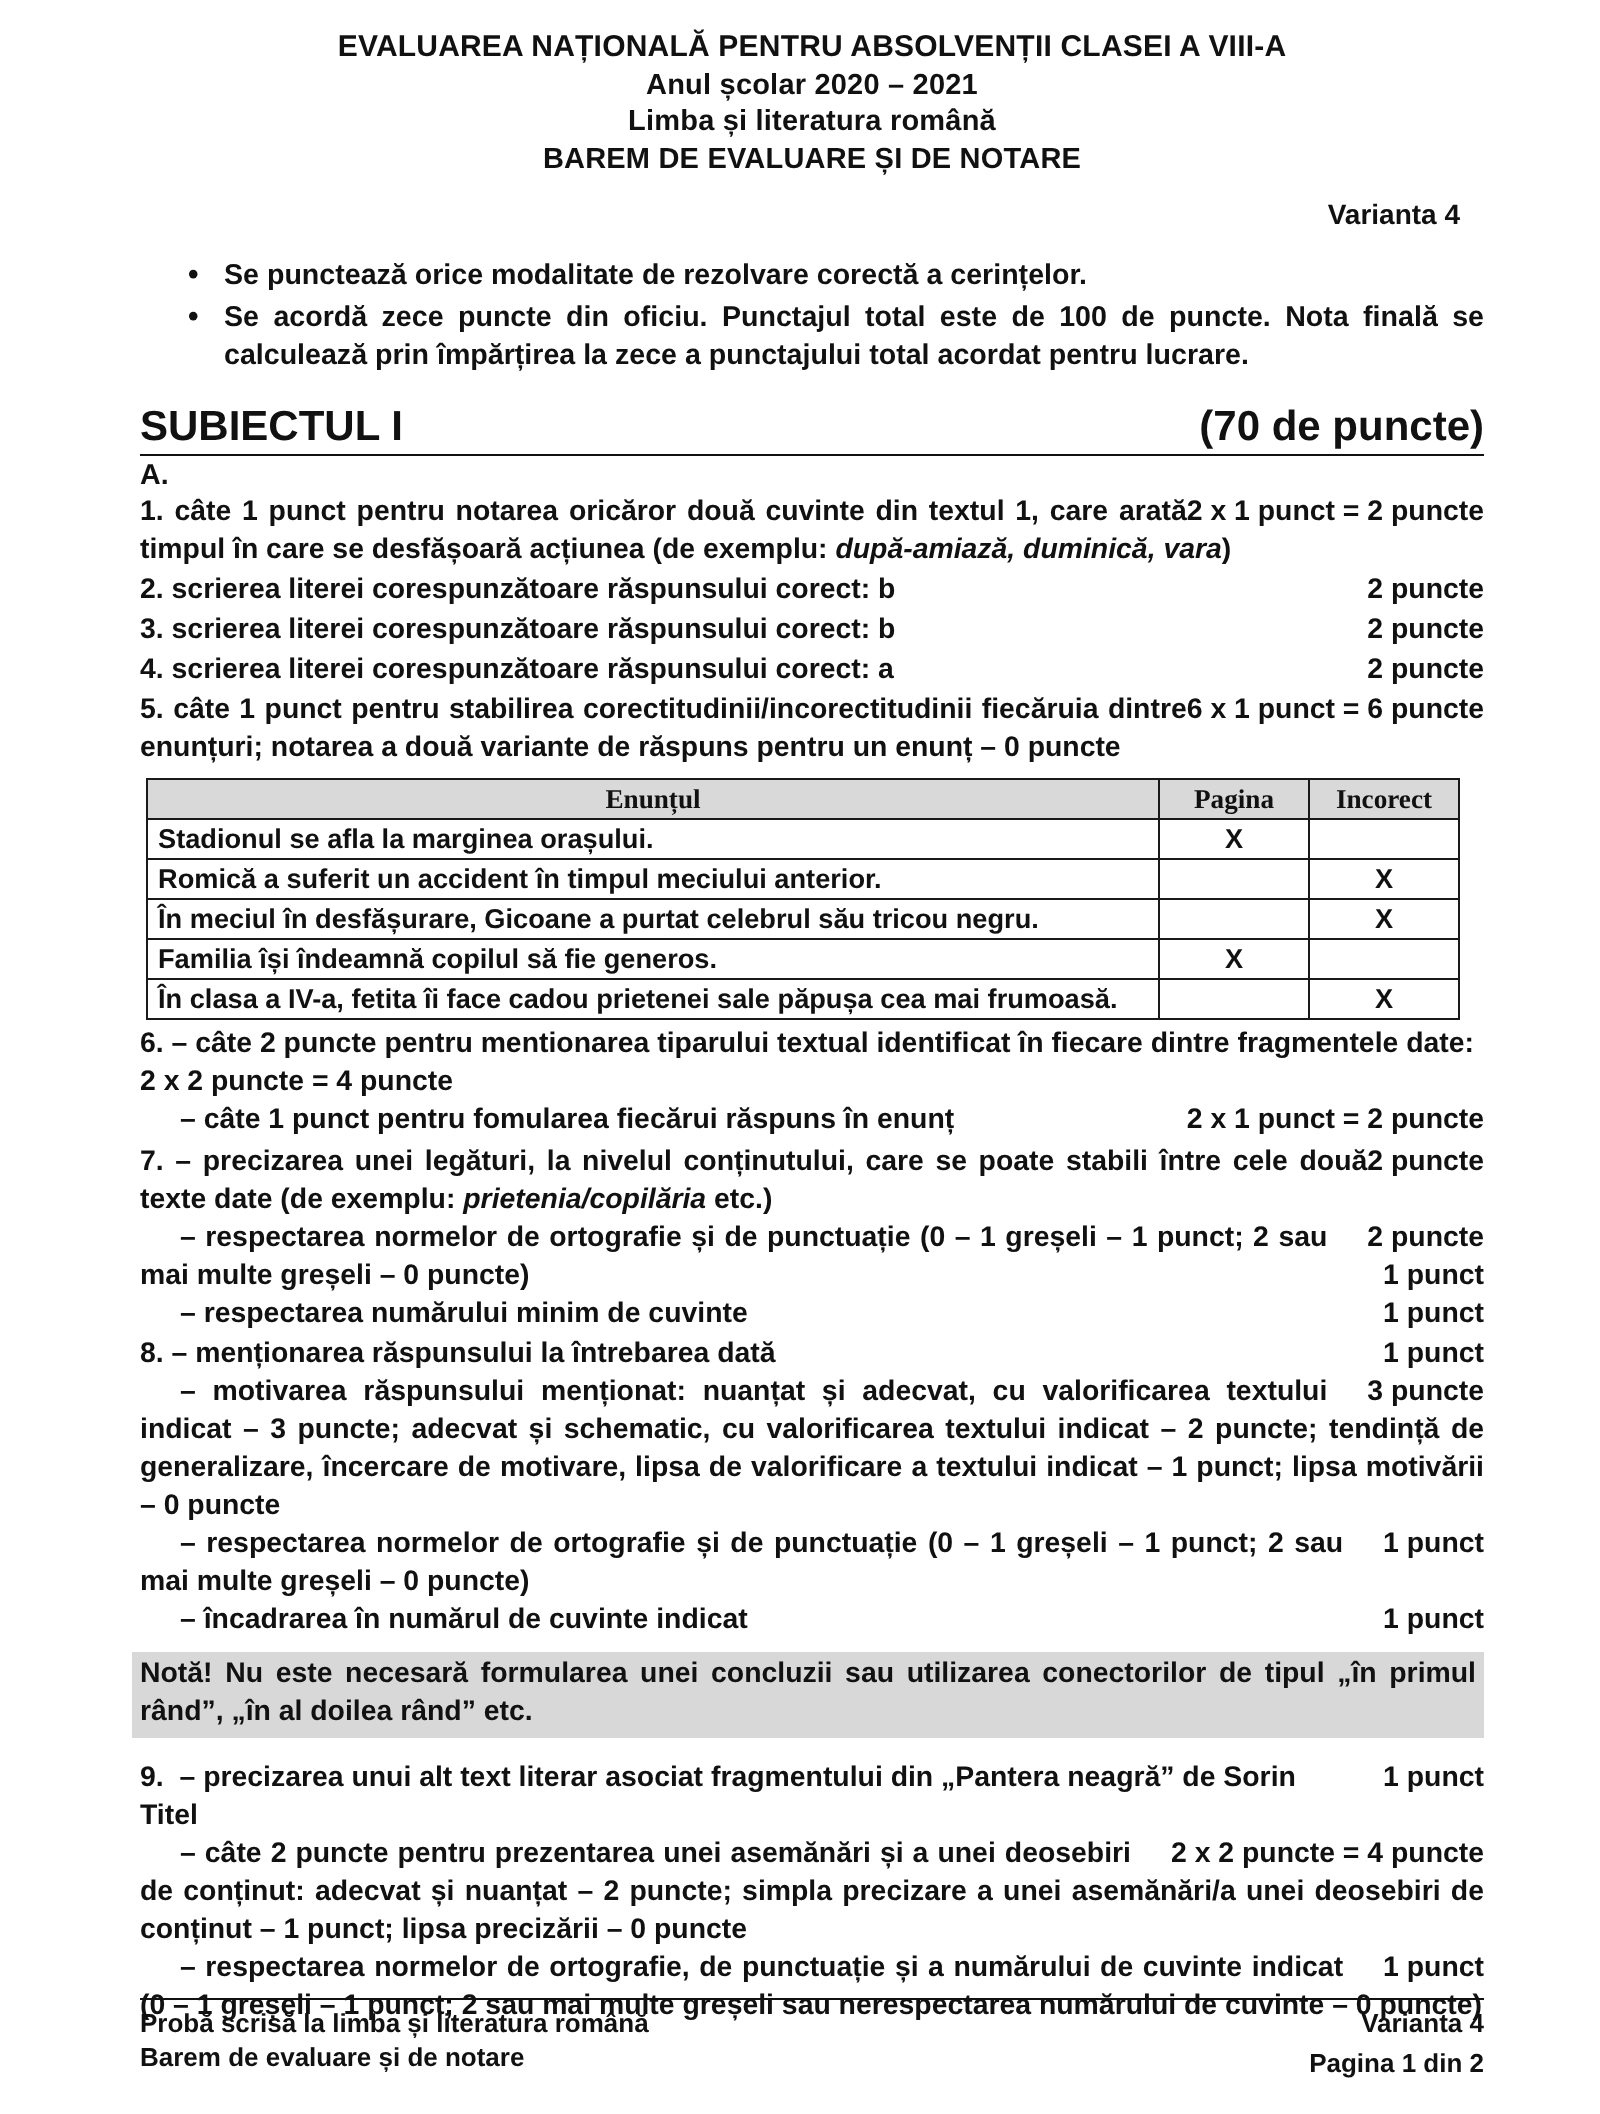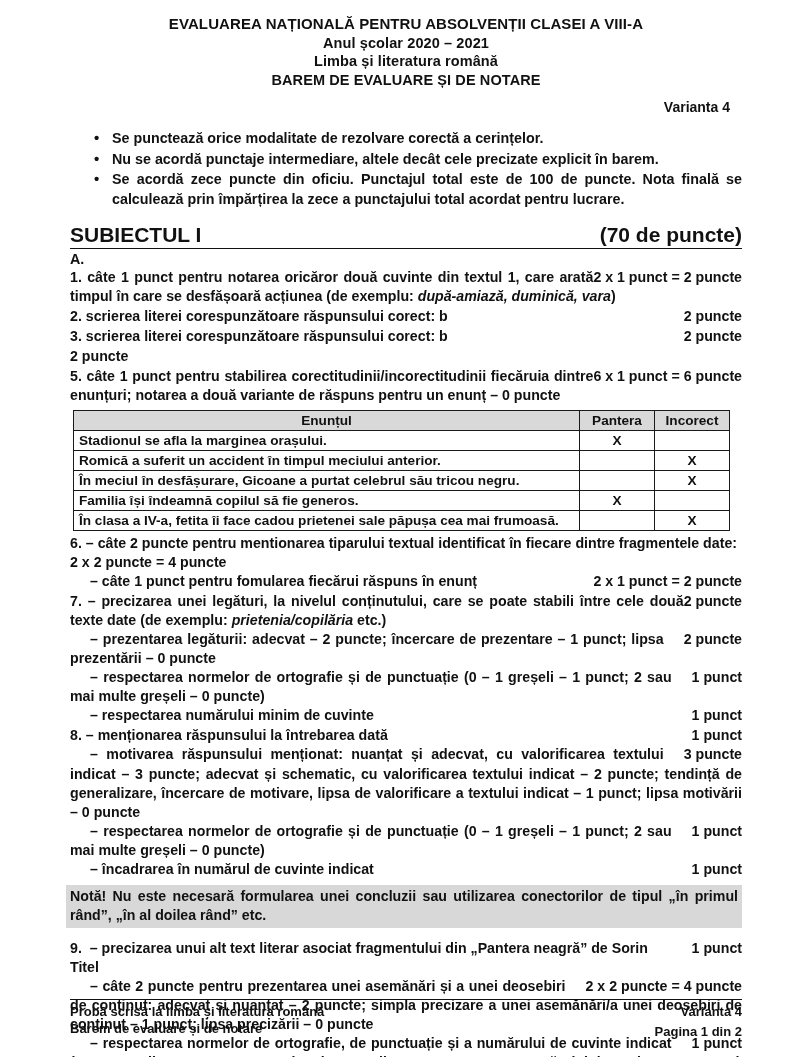--- a/index.html
+++ b/index.html
@@ -128,20 +128,21 @@
   table.enunt th, table.enunt td {
     border: 1.2px solid #1a1a1a;
     padding: 1px 5px;
     height: 17px;
     line-height: 1.18;
   }
   table.enunt thead th {
     background: #d9d9d9;
     text-align: center;
     font-weight: bold;
+    font-family: Liberation Serif, serif;
   }
   table.enunt td.stmt { text-align: left; }
   table.enunt td.mark { text-align: center; }
   .col-stmt { width: 506px; }
   .col-c { width: 75px; }
   .col-i { width: 75px; }
 
   
   .note-box {
     background: #d8d8d8;
@@ -187,21 +188,20 @@
   <div class="doc-header">
     <div class="h-line">EVALUAREA NAȚIONALĂ PENTRU ABSOLVENȚII CLASEI A VIII-A</div>
     <div class="h-line sub">Anul școlar 2020 – 2021</div>
     <div class="h-line sub">Limba și literatura română</div>
     <div class="h-line sub">BAREM DE EVALUARE ȘI DE NOTARE</div>
   </div>
   <div class="variant-top">Varianta 4</div>
 
   <div class="rules">
     <div class="rule">Se punctează orice modalitate de rezolvare corectă a cerințelor.</div>
-    <div class="rule">Nu se acordă punctaje intermediare, altele decât cele precizate explicit în barem.</div>
     <div class="rule jfull">Se acordă zece puncte din oficiu. Punctajul total este de 100 de puncte. Nota finală se calculează prin împărțirea la zece a punctajului total acordat pentru lucrare.</div>
   </div>
 
   <div class="subject-head">
     <span>SUBIECTUL I</span>
     <span>(70 de puncte)</span>
   </div>
   <div class="letter-a">A.</div>
 
   <div class="body-txt para flowblock">
@@ -212,39 +212,40 @@
 
   <div class="body-txt row">
     <span class="txt"><span>2.</span> <span>scrierea literei corespunzătoare răspunsului corect: b</span></span>
     <span class="pts">2 puncte</span>
   </div>
   <div class="body-txt row">
     <span class="txt"><span>3.</span> <span>scrierea literei corespunzătoare răspunsului corect: b</span></span>
     <span class="pts">2 puncte</span>
   </div>
   <div class="body-txt row">
+    <span class="txt"><span>4.</span> <span>scrierea literei corespunzătoare răspunsului corect: a</span></span>
     <span class="pts">2 puncte</span>
   </div>
 
   <div class="body-txt para flowblock">
     <span class="ptail">6 x 1 punct = 6 puncte</span>
     <span>5.</span>
     <span>câte 1 punct pentru stabilirea corectitudinii/incorectitudinii fiecăruia dintre enunțuri; notarea a două variante de răspuns pentru un enunț – 0 puncte</span>
   </div>
 
   <table class="enunt">
     <colgroup>
       <col class="col-stmt">
         <col class="col-c">
         <col class="col-i">
     </colgroup>
     <thead>
       <tr>
         <th>Enunțul</th>
-        <th>Pantera</th>
+        <th>Pagina</th>
         <th>Incorect</th>
       </tr>
     </thead>
     <tbody>
       <tr>
         <td class="stmt">Stadionul se afla la marginea orașului.</td>
         <td class="mark">X</td>
         <td class="mark"></td>
       </tr>
       <tr>
@@ -285,21 +286,20 @@
   </div>
 
   <div class="body-txt">
     <div class="para flowblock">
       <span class="ptail">2 puncte</span>
       <span>7.</span>
       <span>– precizarea unei legături, la nivelul conținutului, care se poate stabili între cele două texte date (de exemplu: </span><span class="ital">prietenia/copilăria</span><span> etc.)</span>
     </div>
     <div class="para flowblock indent">
       <span class="ptail">2 puncte</span>
-      <span>– prezentarea legăturii: adecvat – 2 puncte; încercare de prezentare – 1 punct; lipsa prezentării – 0 puncte</span>
     </div>
     <div class="para flowblock indent">
       <span class="ptail">1 punct</span>
       <span>– respectarea normelor de ortografie și de punctuație (0 – 1 greșeli – 1 punct; 2 sau mai multe greșeli – 0 puncte)</span>
     </div>
     <div class="row">
       <span class="txt indent">– respectarea numărului minim de cuvinte</span>
       <span class="pts">1 punct</span>
     </div>
   </div>

